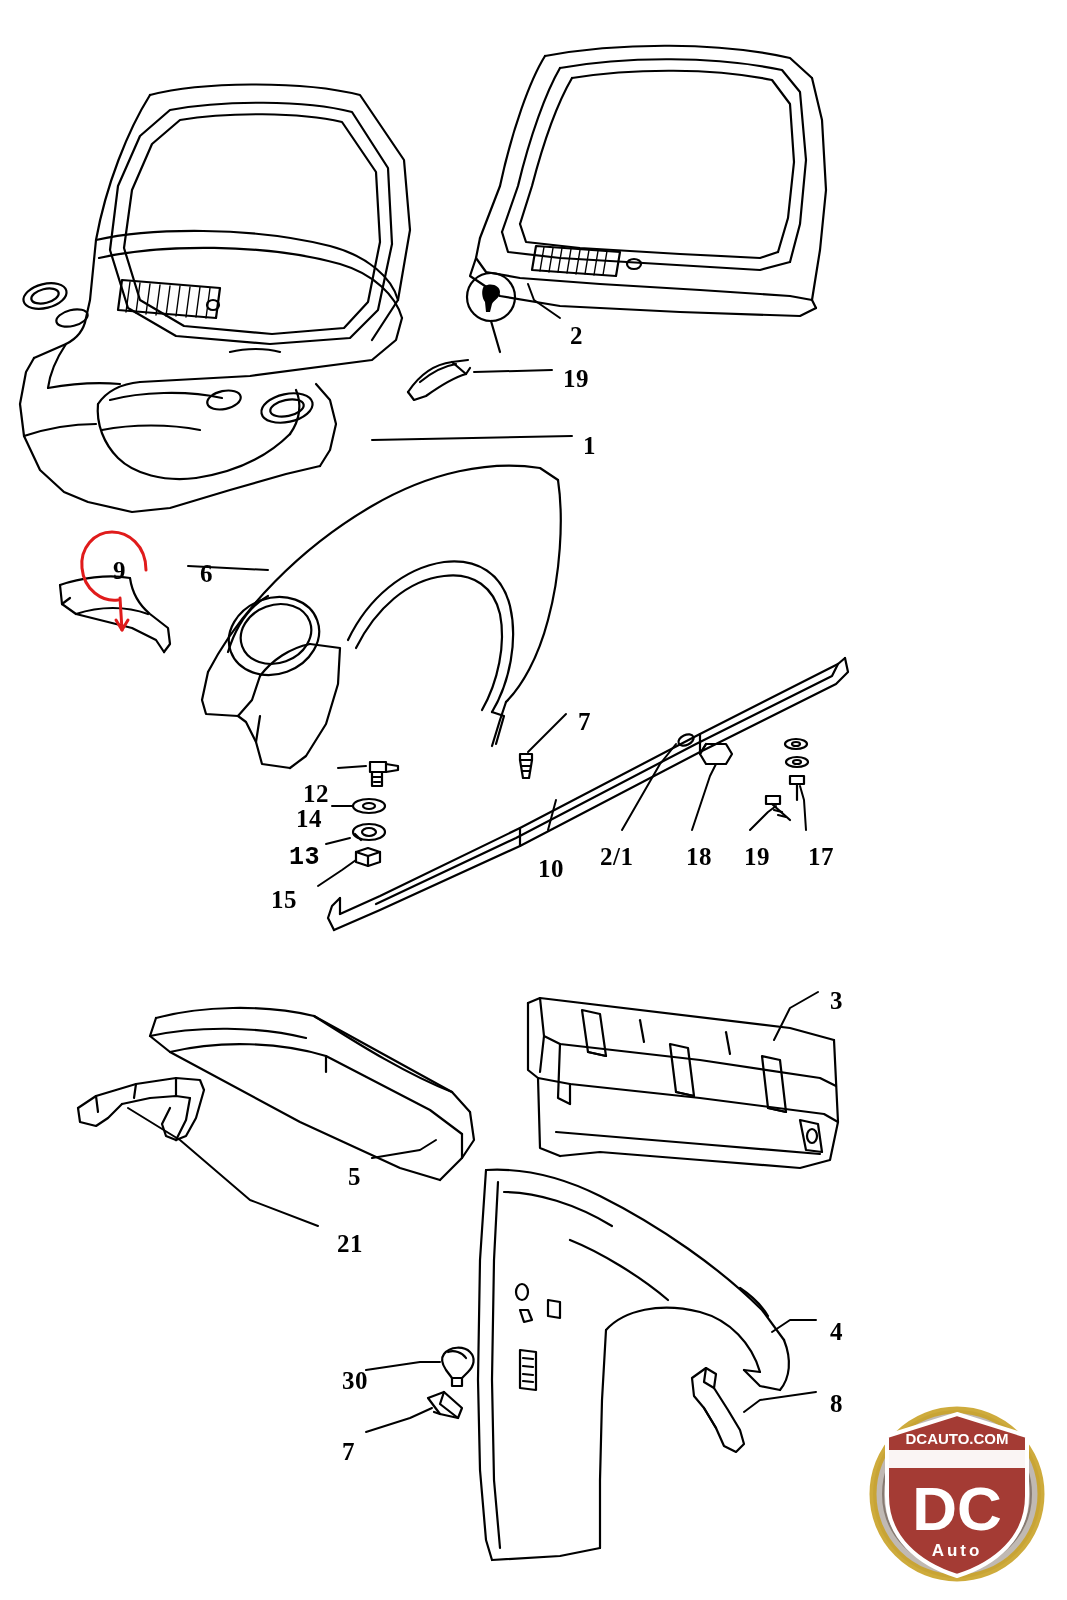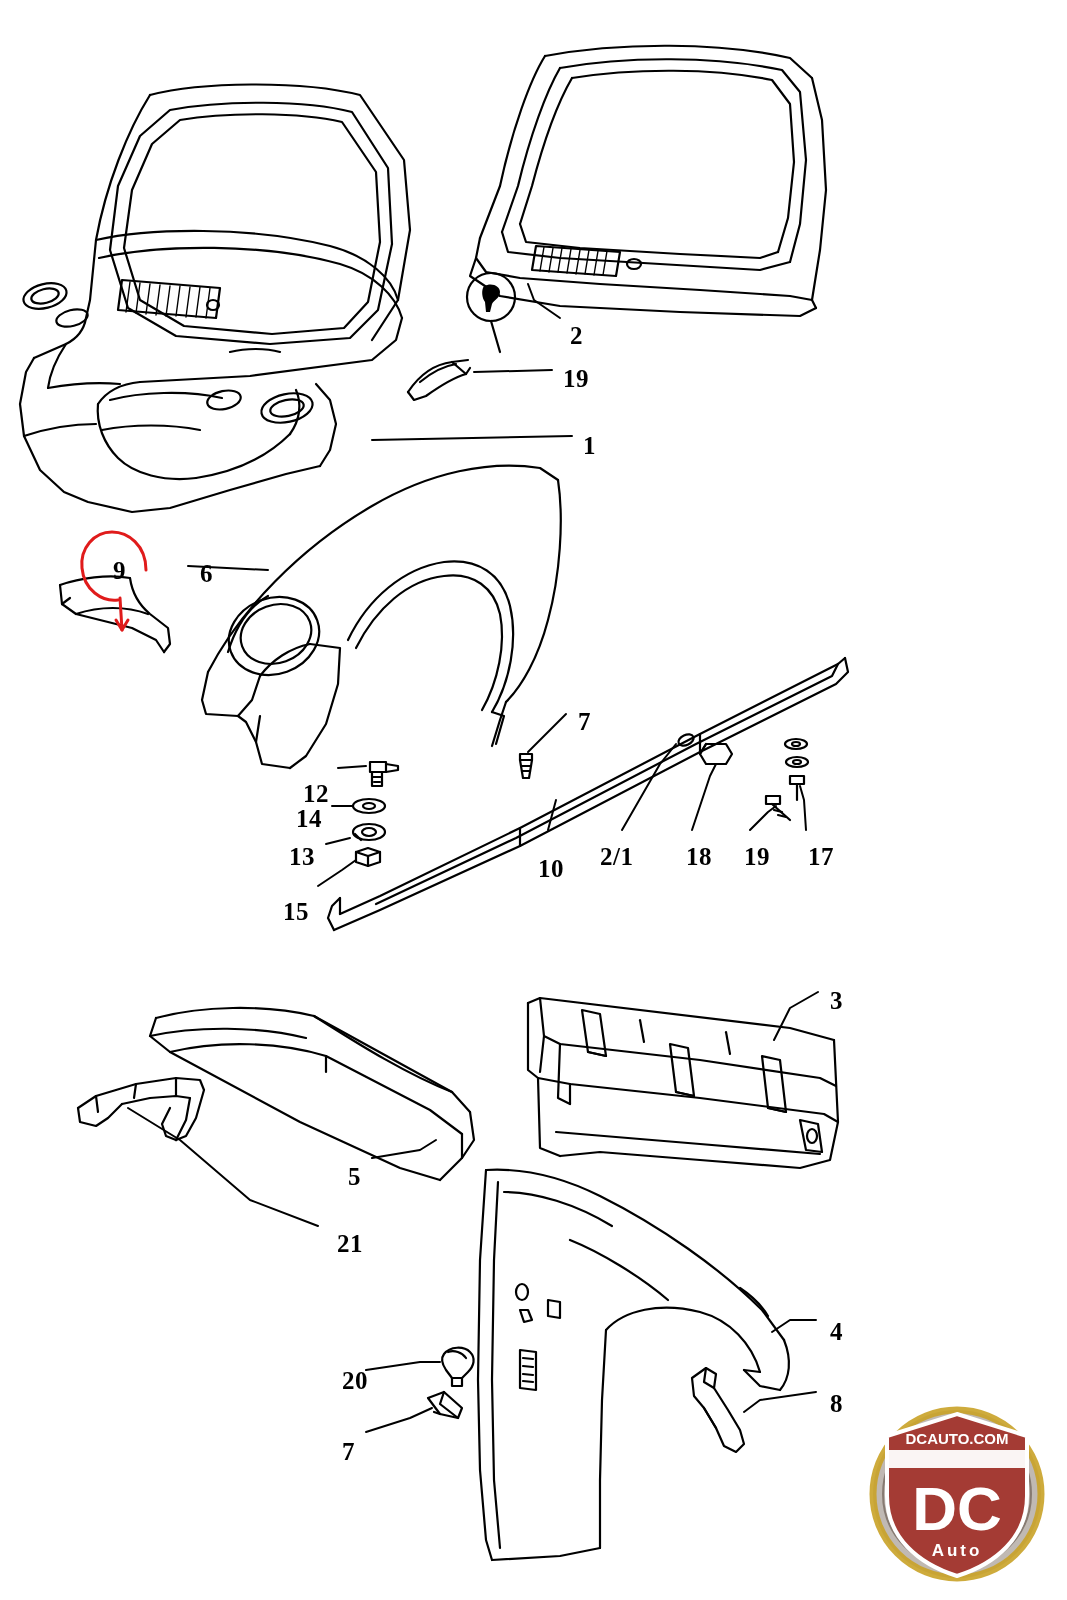--- a/index.html
+++ b/index.html
@@ -368,32 +368,32 @@
   </svg>
 
   <div class="callout" style="left:570px; top:322px;">2</div>
   <div class="callout" style="left:563px; top:365px;">19</div>
   <div class="callout" style="left:583px; top:432px;">1</div>
   <div class="callout highlight" style="left:113px; top:557px;">9</div>
   <div class="callout" style="left:200px; top:560px;">6</div>
   <div class="callout" style="left:578px; top:708px;">7</div>
   <div class="callout" style="left:303px; top:765px;margin-top:15px;">12</div>
   <div class="callout" style="left:296px; top:805px;">14</div>
-  <div class="callout" style="left:289px; top:843px;">13</div>
-  <div class="callout" style="left:283px; top:886px;margin-top:12px;">15</div>
+  <div class="callout" style="left:289px; top:843px;font-family:Liberation Mono, monospace;">13</div>
+  <div class="callout" style="left:271px; top:886px;">15</div>
   <div class="callout" style="left:538px; top:843px;margin-top:12px;">10</div>
   <div class="callout" style="left:600px; top:843px;">2/1</div>
   <div class="callout" style="left:686px; top:843px;">18</div>
   <div class="callout" style="left:744px; top:843px;">19</div>
   <div class="callout" style="left:808px; top:843px;">17</div>
   <div class="callout" style="left:830px; top:987px;">3</div>
   <div class="callout" style="left:348px; top:1163px;">5</div>
   <div class="callout" style="left:337px; top:1230px;">21</div>
   <div class="callout" style="left:830px; top:1318px;">4</div>
-  <div class="callout" style="left:342px; top:1367px;">20</div>
+  <div class="callout" style="left:342px; top:1367px;">30</div>
   <div class="callout" style="left:830px; top:1390px;">8</div>
   <div class="callout" style="left:342px; top:1438px;">7</div>
 
   <svg class="watermark" viewBox="0 0 200 200">
     <defs>
       <clipPath id="shieldClip">
         <path d="M100 22 L 170 44 L 170 104 C 170 146, 138 172, 100 184 C 62 172, 30 146, 30 104 L 30 44 Z"></path>
       </clipPath>
     </defs>
     <circle cx="100" cy="102" r="84" fill="#8c8074" opacity="0.55"></circle>

